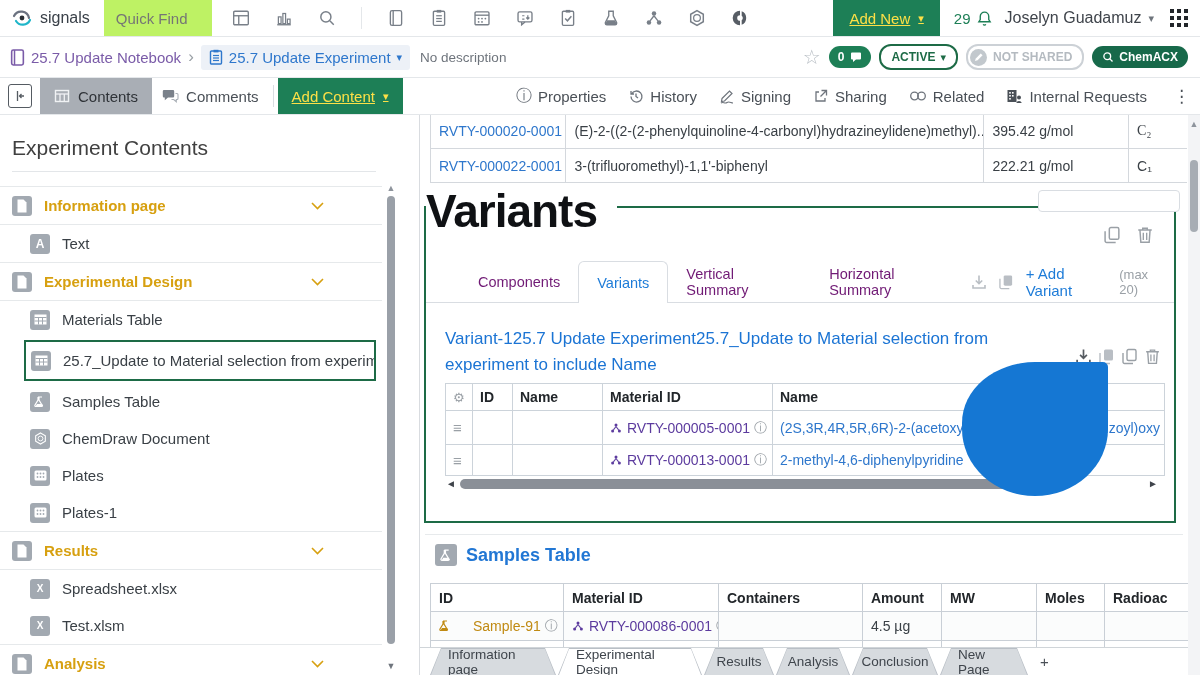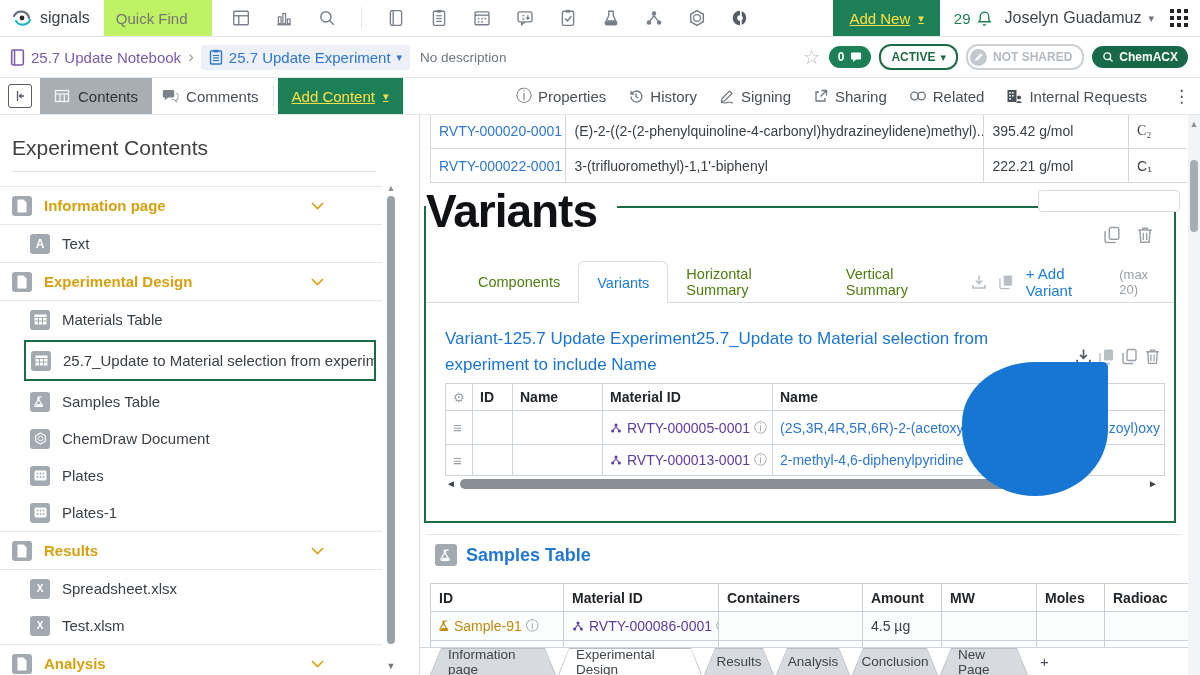--- a/index.html
+++ b/index.html
@@ -69,21 +69,21 @@
   .main{position:absolute;left:420px;top:114px;width:768px;bottom:0;overflow:hidden;background:#fff;}
   .cellL{border-left:1px solid #d4d8dd;}
   .mt-row{display:flex;border-bottom:1px solid #d4d8dd;}
   .mt-cell{border-right:1px solid #d4d8dd;padding:0 8px;display:flex;align-items:center;font-size:14px;overflow:hidden;white-space:nowrap;}
   .link{color:#2e77cc;}
   .variants-heading{position:absolute;left:6px;top:70px;font-size:46px;font-weight:bold;color:#0f1114;letter-spacing:-1px;background:#fff;padding-right:20px;z-index:3;}
   .greenbox{position:absolute;left:4px;top:92px;width:748px;height:313px;border:2px solid #1d6b46;background:#fff;z-index:2;}
   .minitoolbar{position:absolute;left:618px;top:76px;width:140px;height:20px;background:#fff;border:1px solid #d9dde2;border-radius:4px;z-index:3;}
   .sec-icons{position:absolute;left:684px;top:112px;display:flex;gap:16px;z-index:4;color:#9aa0a6;}
   .vtabs{position:absolute;left:0;top:54px;width:100%;height:41px;border-bottom:1px solid #d9dde2;display:flex;align-items:flex-end;padding-left:34px;box-sizing:border-box;}
-  .vtab{height:40px;display:flex;align-items:center;padding:0 18px;font-size:14.5px;color:#4d7c0f;}
+  .vtab{height:40px;display:flex;align-items:center;padding:0 18px;font-size:14.5px;color:#701a75;}
   .vtab.active{background:#fff;border:1px solid #d9dde2;border-bottom:none;border-radius:6px 6px 0 0;color:#1e7cd8;margin-bottom:-1px;height:41px;}
   .vtabs-right{margin-left:auto;display:flex;align-items:center;gap:12px;padding-right:8px;height:40px;}
   .addvariant{color:#1e7cd8;font-size:15px;}
   .maxlabel{color:#9aa0a6;font-size:13px;}
   .variant-title{position:absolute;left:19px;top:118px;width:575px;font-size:17px;line-height:26px;color:#1b74d4;}
   .row-icons{position:absolute;left:649px;top:140px;display:flex;gap:7px;align-items:center;}
   .vtable{position:absolute;left:19px;top:175px;width:719px;border-top:1px solid #ccd3da;border-left:1px solid #ccd3da;}
   .vt-row{display:flex;border-bottom:1px solid #ccd3da;}
   .vt-cell{border-right:1px solid #ccd3da;padding:0 7px;display:flex;align-items:center;font-size:14px;overflow:hidden;white-space:nowrap;box-sizing:border-box;}
   .vt-head .vt-cell{font-weight:bold;color:#22262a;}
@@ -91,21 +91,21 @@
   .info-i{color:#9aa0a6;font-size:13px;margin-left:4px;}
   .hscroll{position:absolute;left:0;top:268px;width:748px;height:16px;}
   .hthumb{position:absolute;left:34px;top:3px;width:547px;height:10px;background:#8a8f97;border-radius:5px;}
   .samples-divider{position:absolute;left:5px;top:420px;width:758px;height:1px;background:#e7eaec;}
   .samples-title{position:absolute;left:15px;top:430px;display:flex;align-items:center;gap:9px;}
   .samples-title .txt{font-size:18px;font-weight:bold;color:#2277d4;}
   .stable{position:absolute;left:10px;top:469px;width:760px;border-top:1px solid #c9cfd6;border-left:1px solid #c9cfd6;}
   .st-row{display:flex;border-bottom:1px solid #c9cfd6;}
   .st-cell{border-right:1px solid #c9cfd6;padding:0 8px;display:flex;align-items:center;font-size:14px;white-space:nowrap;overflow:hidden;box-sizing:border-box;}
   .st-head .st-cell{font-weight:bold;color:#22262a;}
-  .gold-id{color:#c08a12;display:flex;align-items:center;gap:3px;}
+  .gold-id{color:#c08a12;display:flex;align-items:center;gap:22px;}
   
   .pagestrip{position:absolute;left:0;top:533px;width:780px;height:28px;background:#fff;border-top:1px solid #d0d5d9;display:flex;align-items:flex-end;padding-left:10px;z-index:5;box-sizing:border-box;}
   .ptab{position:relative;height:27px;margin-right:2px;}
   .ptab .outer{position:absolute;inset:0;background:#b9bfc6;clip-path:polygon(11px 0,calc(100% - 11px) 0,100% 100%,0 100%);}
   .ptab .inner{position:absolute;inset:1px 1px 0 1px;background:#d7dbdf;clip-path:polygon(10px 0,calc(100% - 10px) 0,100% 100%,0 100%);}
   .ptab.active{margin-top:-1px;}
   .ptab.active .inner{background:#fff;}
   .ptab .lbl{position:relative;z-index:2;display:flex;align-items:center;justify-content:center;height:100%;font-size:13.5px;color:#3f454c;padding:0 18px;}
   .ptab-add{font-size:15px;color:#4a5057;margin-left:10px;align-self:center;}
   
@@ -603,22 +603,22 @@
           <line x1="8.5" y1="6" x2="8.5" y2="12.5" stroke="#9aa0a6" stroke-width="1.2"></line>
         </svg>
       </span>
   </div>
 
   <div class="greenbox">
 
     <div class="vtabs">
       <div class="vtab">Components</div>
       <div class="vtab active">Variants</div>
+      <div class="vtab">Vertical Summary</div>
       <div class="vtab">Horizontal Summary</div>
-      <div class="vtab">Vertical Summary</div>
       <div class="vtabs-right">
         <span>
             <svg width="16" height="16" viewBox="0 0 16 16">
               <path d="M8 1.5 v8 M4.8 6.5 L8 9.7 L11.2 6.5" fill="none" stroke="#b9bec4" stroke-width="1.6"></path>
               <path d="M2 11 v3 h12 v-3" fill="none" stroke="#b9bec4" stroke-width="1.6"></path>
             </svg>
           </span>
         <span>
             <svg width="15" height="16" viewBox="0 0 16 17">
               <rect x="5" y="1.5" width="9" height="11" rx="1.5" fill="#b9bec4"></rect>

